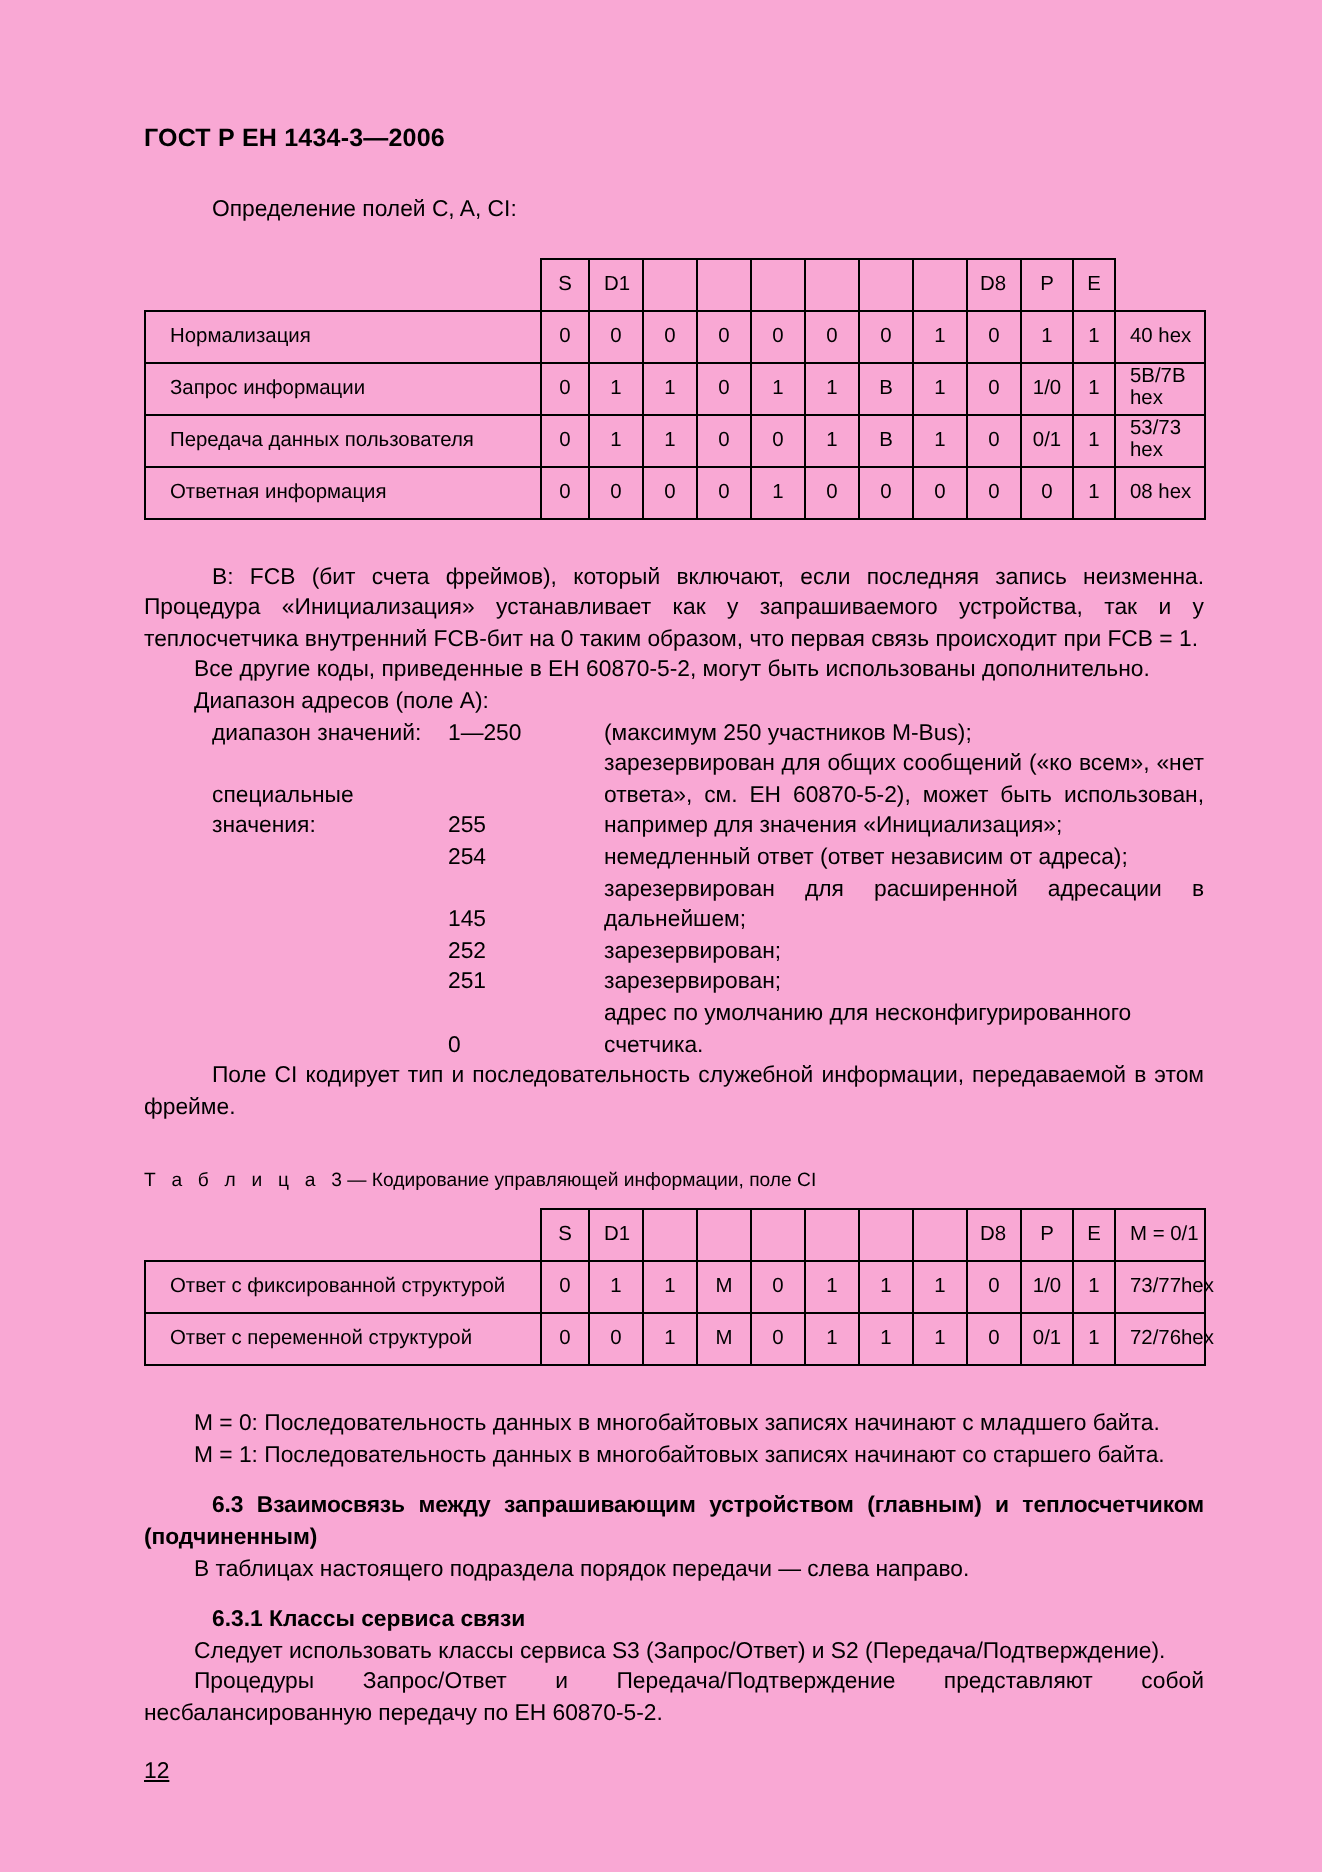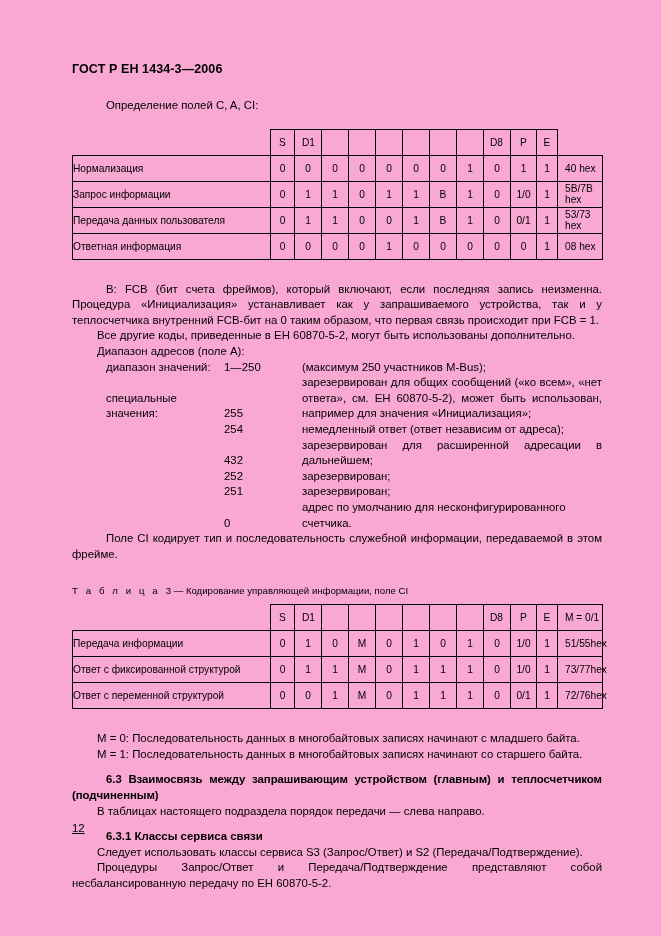--- a/index.html
+++ b/index.html
@@ -73,21 +73,21 @@
     border: 1px solid #000000;
     padding: 0;
     height: 25px;
     font-weight: normal;
     text-align: center;
     vertical-align: middle;
   }
   table.codes td.label,
   table.codes th.label {
     text-align: left;
-    padding-left: 0;
+    padding-left: 12px;
   }
   table.codes td.hex,
   table.codes th.hex {
     text-align: left;
     padding-left: 7px;
   }
   table.codes th.d1 {
     text-align: left;
     padding-left: 7px;
   }
@@ -141,21 +141,21 @@
     margin: 0;
     text-indent: 34px;
     text-align: justify;
   }
   .h-sub.tight { letter-spacing: -0.05px; }
 
   
   .page-number {
     position: absolute;
     left: 72px;
-    top: 822px;
+    top: 880px;
     font-size: 11.4px;
     text-decoration: underline;
   }
 </style>
 </head>
 <body>
 
 <div class="page">
   <div class="content">
 
@@ -282,21 +282,21 @@
         <div class="def-num">255</div>
         <div class="def-desc">зарезервирован для общих сообщений («ко всем», «нет ответа», см. ЕН 60870-5-2), может быть использован, например для значения «Инициализация»;</div>
       </div>
       <div class="defrow">
         <div class="def-term"></div>
         <div class="def-num">254</div>
         <div class="def-desc nohyph">немедленный ответ (ответ независим от адреса);</div>
       </div>
       <div class="defrow">
         <div class="def-term"></div>
-        <div class="def-num">432</div>
+        <div class="def-num">145</div>
         <div class="def-desc">зарезервирован для расширенной адресации в дальнейшем;</div>
       </div>
       <div class="defrow">
         <div class="def-term"></div>
         <div class="def-num">252</div>
         <div class="def-desc nohyph">зарезервирован;</div>
       </div>
       <div class="defrow">
         <div class="def-term"></div>
         <div class="def-num">251</div>
@@ -345,35 +345,20 @@
           <th></th>
           <th></th>
           <th class="d8">D8</th>
           <th>P</th>
           <th>E</th>
           <th class="hex">M = 0/1</th>
         </tr>
       </thead>
       <tbody>
         <tr>
-          <td class="label">Передача информации</td>
-          <td>0</td>
-          <td>1</td>
-          <td>0</td>
-          <td>M</td>
-          <td>0</td>
-          <td>1</td>
-          <td>0</td>
-          <td>1</td>
-          <td>0</td>
-          <td>1/0</td>
-          <td>1</td>
-          <td class="hex">51/55hex</td>
-        </tr>
-        <tr>
           <td class="label">Ответ с фиксированной структурой</td>
           <td>0</td>
           <td>1</td>
           <td>1</td>
           <td>M</td>
           <td>0</td>
           <td>1</td>
           <td>1</td>
           <td>1</td>
           <td>0</td>

